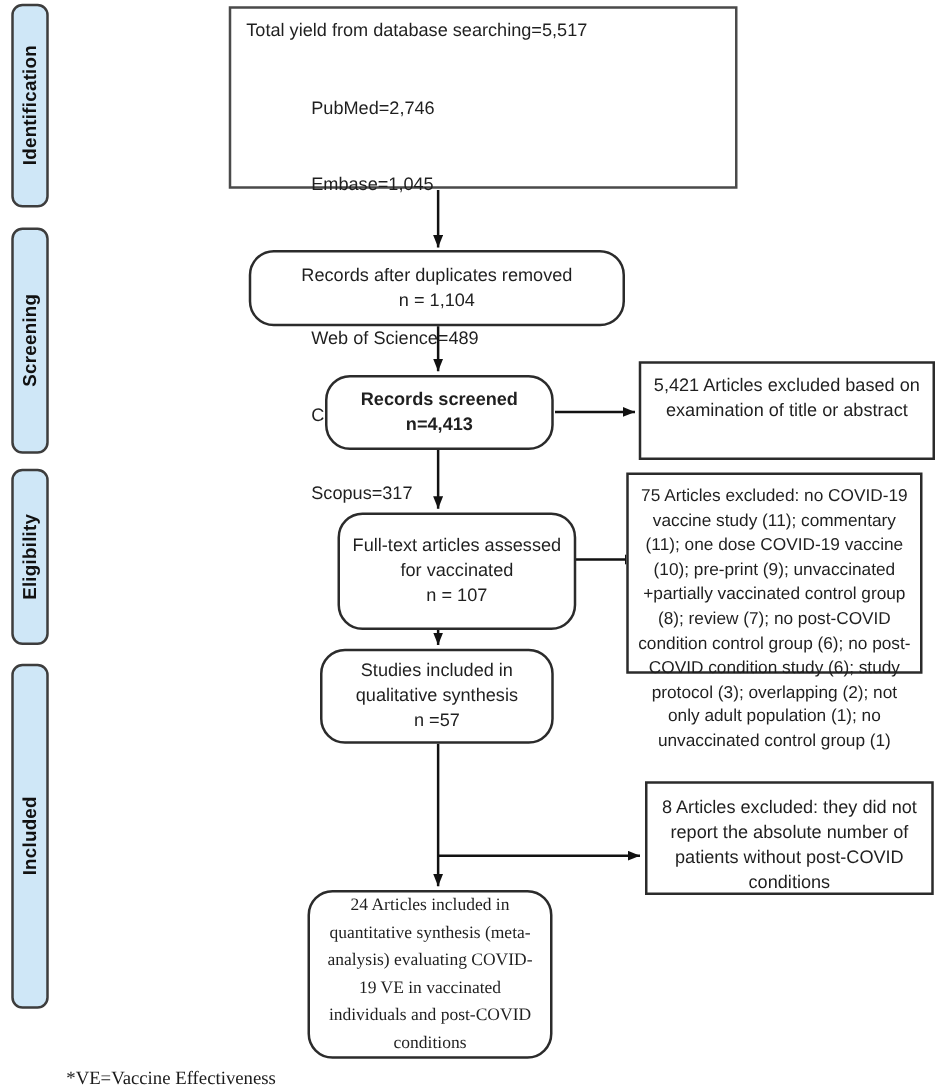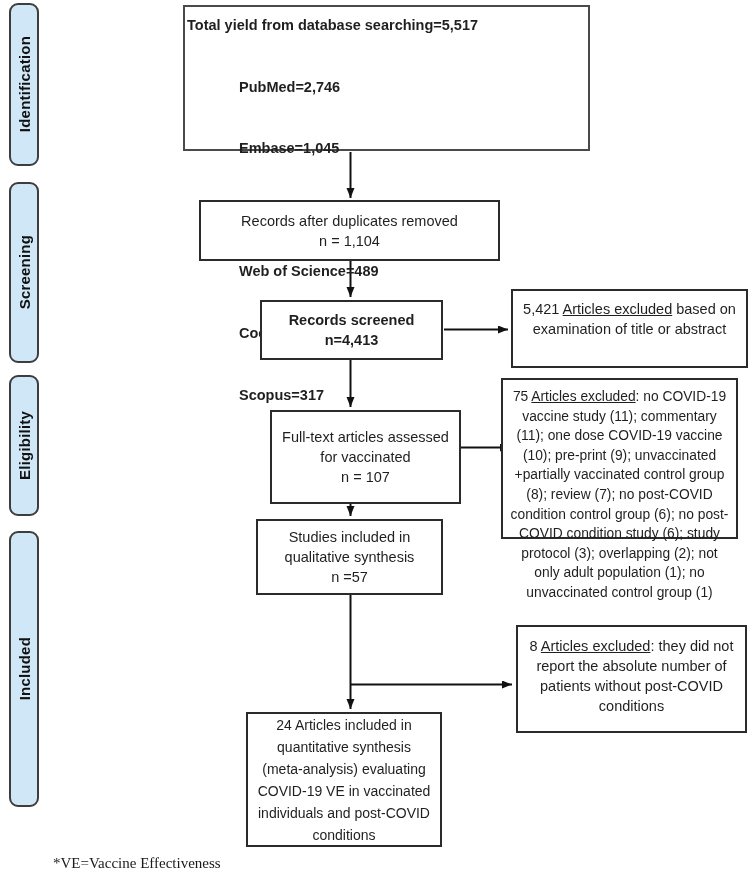--- a/index.html
+++ b/index.html
@@ -21,31 +21,32 @@
   }
 
   
   .fbox {
     background:#ffffff; border:2px solid #2b2b2b;
     font-size:14.5px; line-height:20px; color:#1f1f1f;
   }
   .fbox.center {
     display:flex; flex-direction:column; align-items:center; justify-content:center;
     text-align:center;
+    border-radius:20px;
   }
-  .topbox { padding:8px 10px 0 2px; line-height:20.6px;font-weight:bold; }
+  .topbox { padding:8px 10px 0 12px; line-height:20.6px; }
   .topbox .line { white-space:nowrap; }
   .topbox .indent { padding-left:52px;margin-top:41px; }
 
   .sidebox {
     background:#ffffff; border:2px solid #2b2b2b;
     text-align:center; color:#1f1f1f;
   }
   .sidebox p { margin:0; }
-  .u { text-decoration:underline; }
+  .u { }
 
   #excluded-1 { font-size:14.5px; line-height:20px; padding:8px 6px 0 6px; }
   #excluded-2 { font-size:13.8px; line-height:19.6px; padding:7px 5px 0 5px; }
   #excluded-3 { font-size:14.5px; line-height:20px; padding:9px 8px 0 8px; }
 
   #quantitative { font-size:14px; line-height:22px; padding:4px 8px; }
 
   .footnote {
     font-family:"Liberation Serif", serif; font-size:15px; color:#1a1a1a;
     white-space:nowrap;
@@ -114,37 +115,37 @@
     <div>for vaccinated</div>
     <div>n = 107</div>
   </div>
 
   <div class="abs fbox center" style="left:256px; top:519px; width:187px; height:76px;">
     <div>Studies included in</div>
     <div>qualitative synthesis</div>
     <div>n =57</div>
   </div>
 
-  <div id="quantitative" class="abs fbox center" style="left:246px; top:712px; width:196px; height:135px;">
+  <div id="quantitative" class="abs fbox center" style="left:246px; top:712px; width:196px; height:135px;font-family:Liberation Serif, serif;">
     <div>24 Articles included in quantitative synthesis (meta-analysis) evaluating COVID-19 VE in vaccinated individuals and post-COVID conditions</div>
   </div>
 
   <div id="excluded-1" class="abs sidebox" style="left:511px; top:289px; width:237px; height:79px;">
     <p>
       <span>5,421 </span><span class="u">Articles excluded</span><span> based on examination of title or abstract</span>
     </p>
   </div>
 
   <div id="excluded-2" class="abs sidebox" style="left:501px; top:378px; width:237px; height:161px;">
     <p>
       <span>75 </span><span class="u">Articles excluded</span><span>: no COVID-19 vaccine study (11); commentary (11); one dose COVID-19 vaccine (10); pre-print (9); unvaccinated +partially vaccinated control group (8); review (7); no post-COVID condition control group (6); no post-COVID condition study (6); study protocol (3); overlapping (2); not only adult population (1); no unvaccinated control group (1)</span>
     </p>
   </div>
 
-  <div id="excluded-3" class="abs sidebox" style="left:516px; top:625px; width:231px; height:108px;">
+  <div id="excluded-3" class="abs sidebox" style="left:516px; top:625px; width:231px; height:91px;">
     <p>
       <span>8 </span><span class="u">Articles excluded</span><span>: they did not report the absolute number of patients without post-COVID conditions</span>
     </p>
   </div>
 
   <div class="abs footnote" style="left:53px; top:855px;">*VE=Vaccine Effectiveness</div>
 
 </div>
 
 </body></html>

